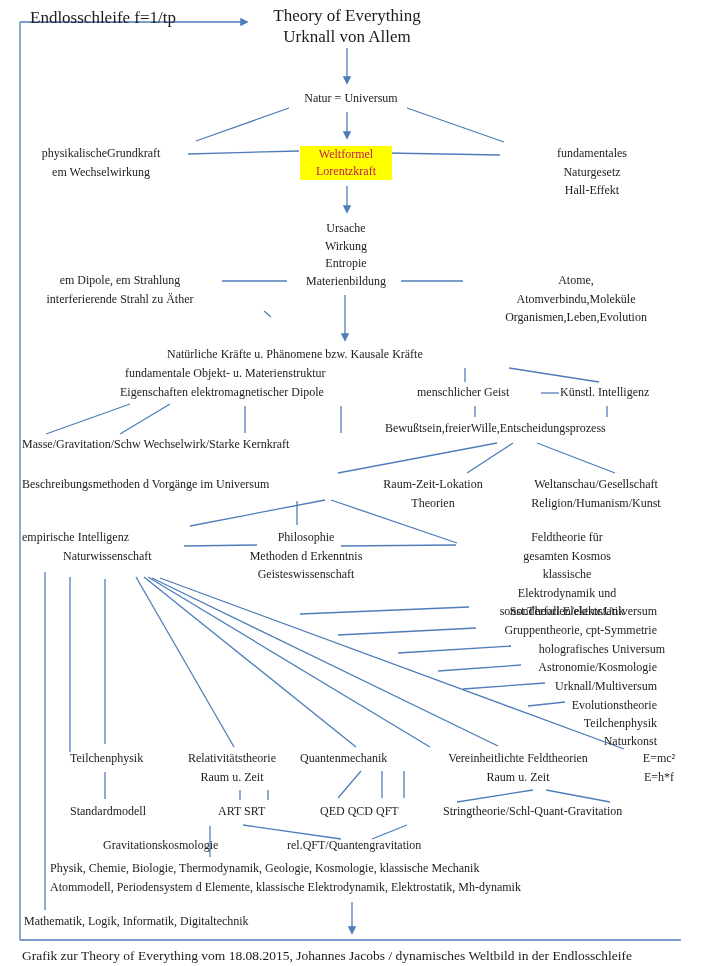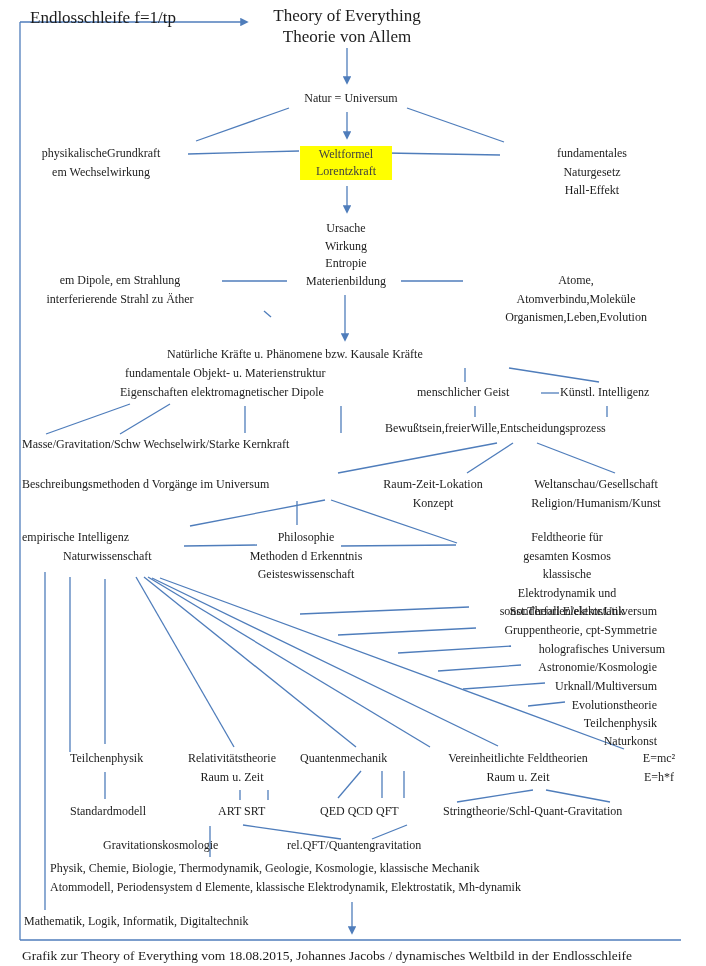--- a/index.html
+++ b/index.html
@@ -9,21 +9,21 @@
   }
   #edges-svg{position:absolute;left:0;top:0;width:706px;height:966px;}
   .n{
     position:absolute;white-space:pre-line;font-size:12px;line-height:18.5px;
     color:#1c1c1c;z-index:2;
   }
   .C{transform:translateX(-50%);text-align:center;}
   .R{text-align:right;}
   .big{font-size:17px;line-height:21px;}
   .tight{line-height:17.5px;}
-  .hl{background:#ffff00;color:#404040;padding:0 16px;line-height:17px;}
+  .hl{background:#ffff00;color:#be185d;padding:0 16px;line-height:17px;}
   .small{font-size:13.5px;}
 </style>
 </head>
 <body>
 
 <div id="stage">
 
   <svg id="edges-svg">
     <defs>
       <marker id="arr" viewBox="0 0 10 10" refX="8" refY="5" markerWidth="6.5" markerHeight="6.5" orient="auto-start-reverse">
@@ -84,21 +84,21 @@
       <line x1="404" y1="771" x2="404" y2="798" stroke="#4f7dbb" stroke-width="1.3"></line>
       <line x1="533" y1="790" x2="457" y2="802" stroke="#4f7dbb" stroke-width="1.3"></line>
       <line x1="546" y1="790" x2="610" y2="802" stroke="#4f7dbb" stroke-width="1.3"></line>
       <line x1="243" y1="825" x2="341" y2="839" stroke="#4f7dbb" stroke-width="1.3"></line>
       <line x1="407" y1="825" x2="372" y2="839" stroke="#4f7dbb" stroke-width="1.3"></line>
       <line x1="210" y1="826" x2="210" y2="857" stroke="#4f7dbb" stroke-width="1.3"></line>
     </svg>
 
   <div class="n big" style="left:30px;top:7px">Endlosschleife  f=1/tp</div>
   <div class="n big C" style="left:347px;top:5px">Theory of Everything
-Theorie von Allem</div>
+Urknall von Allem</div>
   <div class="n C" style="left:351px;top:89px">Natur = Universum</div>
   <div class="n C" style="left:101px;top:144px">physikalischeGrundkraft
 em Wechselwirkung</div>
   <div class="n C hl" style="left:346px;top:146px">Weltformel
 Lorentzkraft</div>
   <div class="n C" style="left:592px;top:144px">fundamentales Naturgesetz
 Hall-Effekt</div>
   <div class="n C tight" style="left:346px;top:220px">Ursache
 Wirkung
 Entropie
@@ -109,21 +109,21 @@
 Organismen,Leben,Evolution</div>
   <div class="n" style="left:167px;top:345px">Natürliche Kräfte u. Phänomene bzw. Kausale Kräfte</div>
   <div class="n" style="left:125px;top:364px">fundamentale Objekt- u. Materienstruktur</div>
   <div class="n" style="left:120px;top:383px">Eigenschaften elektromagnetischer Dipole</div>
   <div class="n" style="left:417px;top:383px">menschlicher Geist</div>
   <div class="n" style="left:560px;top:383px">Künstl. Intelligenz</div>
   <div class="n" style="left:385px;top:419px">Bewußtsein,freierWille,Entscheidungsprozess</div>
   <div class="n" style="left:22px;top:435px">Masse/Gravitation/Schw Wechselwirk/Starke Kernkraft</div>
   <div class="n" style="left:22px;top:475px">Beschreibungsmethoden d Vorgänge im Universum</div>
   <div class="n C" style="left:433px;top:475px">Raum-Zeit-Lokation
-Konzept</div>
+Theorien</div>
   <div class="n C" style="left:596px;top:475px">Weltanschau/Gesellschaft
 Religion/Humanism/Kunst</div>
   <div class="n" style="left:22px;top:528px">empirische Intelligenz</div>
   <div class="n" style="left:63px;top:547px">Naturwissenschaft</div>
   <div class="n C" style="left:306px;top:528px">Philosophie
 Methoden d Erkenntnis
 Geisteswissenschaft</div>
   <div class="n C" style="left:567px;top:528px">Feldtheorie für gesamten Kosmos
 klassische Elektrodynamik und
 Sonderfall  Elektrostatik</div>

